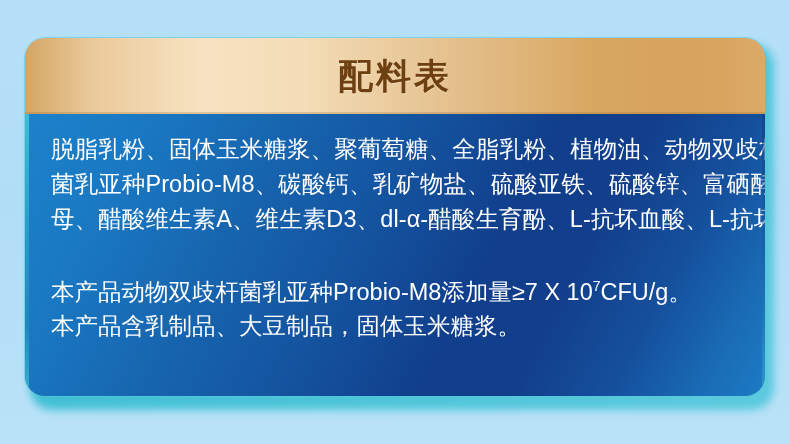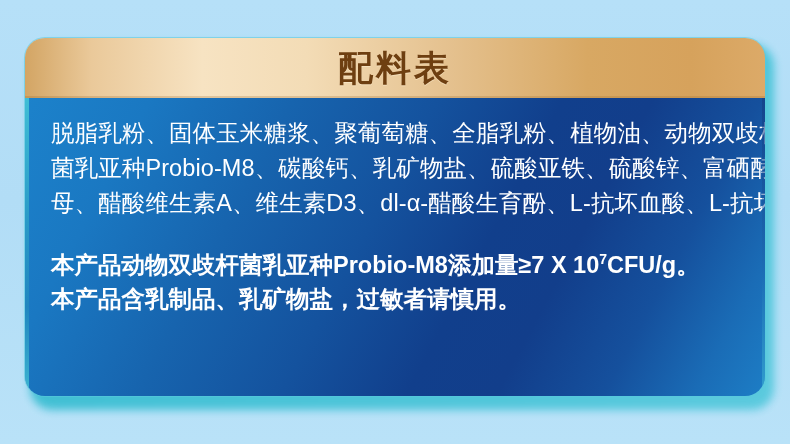--- a/index.html
+++ b/index.html
@@ -43,21 +43,21 @@
     width: 740px;
     height: 358px;
     border-radius: 20px;
     overflow: hidden;
     box-shadow: 0 0 0 1px rgba(90,200,220,.55);
   }
 
   
   .card-header {
     position: relative;
-    height: 60px;
+    height: 76px;
     background: linear-gradient(90deg,
         #d3a564 0%,
         #eac99a 9%,
         #f7e3c2 24%,
         #f3dcb6 38%,
         #e4c08d 58%,
         #d8a863 76%,
         #d6a25c 90%,
         #dcaa68 100%);
     display: flex;
@@ -126,25 +126,25 @@
     color: #ffffff;
     font-size: 23.5px;
     line-height: 35px;
     font-weight: 500;
     letter-spacing: .1px;
     white-space: nowrap;
   }
   .ing-line { display: block; }
 
   .notice-block {
-    margin-top: 27px;
+    margin-top: 38px;
     color: #ffffff;
     font-size: 23.5px;
     line-height: 34px;
-    font-weight: 700;
+    font-weight: 400;
     white-space: nowrap;
   }
   .notice-line { display: block; }
   .sup {
     font-size: 14px;
     vertical-align: super;
     line-height: 0;
   }
 </style>
 </head>
@@ -163,18 +163,18 @@
     <div class="card-body">
 
       <div class="ing-block">
         <span class="ing-line">脱脂乳粉、固体玉米糖浆、聚葡萄糖、全脂乳粉、植物油、动物双歧杆</span>
         <span class="ing-line">菌乳亚种Probio-M8、碳酸钙、乳矿物盐、硫酸亚铁、硫酸锌、富硒酵</span>
         <span class="ing-line">母、醋酸维生素A、维生素D3、dl-α-醋酸生育酚、L-抗坏血酸、L-抗坏</span>
       </div>
 
       <div class="notice-block">
         <span class="notice-line"><span>本产品动物双歧杆菌乳亚种Probio-M8添加量≥7 X 10</span><span class="sup">7</span><span>CFU/g。</span></span>
-        <span class="notice-line">本产品含乳制品、乳矿物盐，过敏者请慎用。</span>
+        <span class="notice-line">本产品含乳制品、大豆制品，固体玉米糖浆。</span>
       </div>
 
     </div>
   </div>
 </div>
 
 </body></html>

